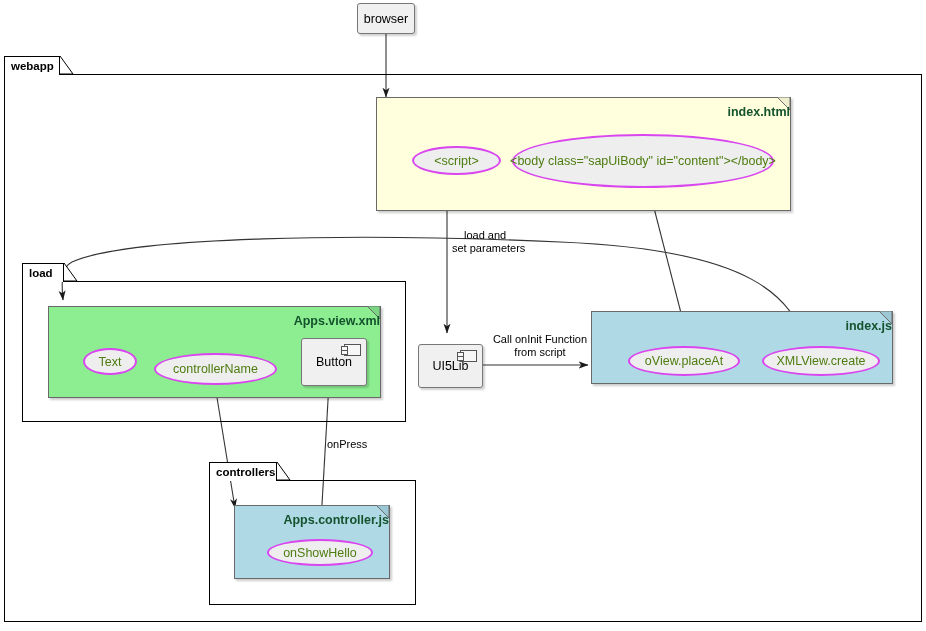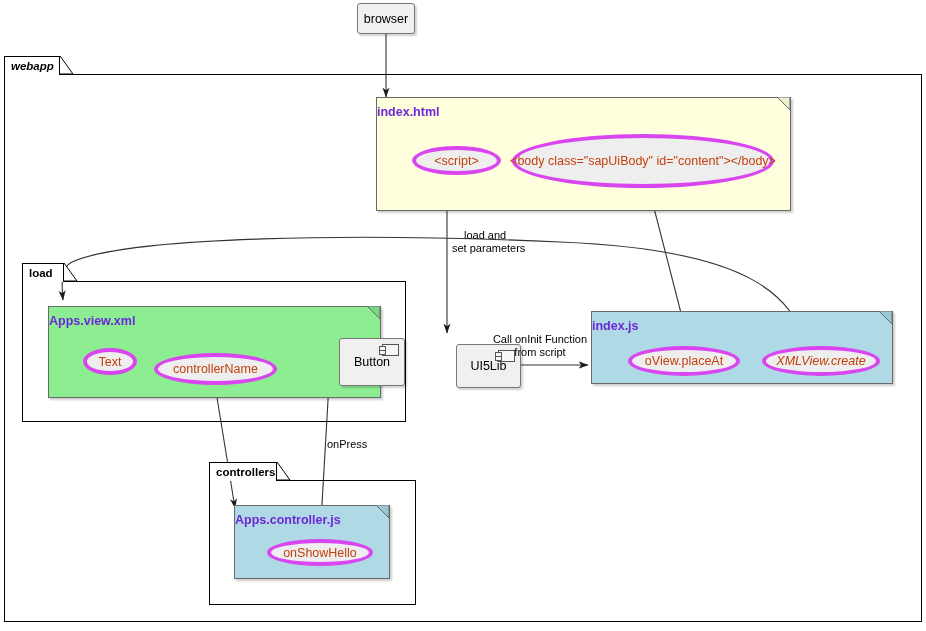--- a/index.html
+++ b/index.html
@@ -47,21 +47,20 @@
     background: #f0f0f0;
     border: 1px solid #777777;
     border-radius: 3px;
     box-shadow: 2px 2px 2px rgba(0,0,0,0.18);
     display: flex;
     align-items: center;
     justify-content: center;
     font-size: 12.5px;
     color: #000000;
     position: absolute;
-    margin-left: 38px;
   }
   .comp-icon {
     position: absolute;
     right: 5px;
     top: 5px;
     width: 15px;
     height: 10px;
     border: 1px solid #555555;
     background: #f7f7f7;
   }
@@ -127,41 +126,41 @@
     right: -1px;
     top: -1px;
     width: 14px;
     height: 14px;
   }
   .artifact .art-title {
     position: absolute;
     left: 0;
     right: 0;
     top: 7px;
-    text-align: left;
+    text-align: right;
     font-size: 12.5px;
     font-weight: bold;
-    color: #6d28d9;
+    color: #14532d;
   }
   .art-yellow { background: #ffffdd; }
   .art-green  { background: #8cee91; }
   .art-blue   { background: #afd9e5; }
 
   
   .ellipse {
     position: absolute;
     box-sizing: border-box;
     background: #eeeeee;
-    border: 4px solid #d946ef;
+    border: 2px solid #d946ef;
     border-radius: 50%;
     display: flex;
     align-items: center;
     justify-content: center;
     font-size: 12.5px;
-    color: #c2410c;
+    color: #4d7c0f;
     text-align: left;
     white-space: nowrap;
   }
 
   
   .edge-label {
     position: absolute;
     font-size: 11px;
     color: #000000;
     text-align: center;
@@ -194,21 +193,21 @@
     <path d="M213,373 L235,508" stroke="#333333" stroke-width="1.1" fill="none" marker-end="url(#arrow)"></path>
 
     <path d="M329,383 L320,539" stroke="#333333" stroke-width="1.1" fill="none" marker-end="url(#arrow)"></path>
   </svg>
 
   <div class="node plain-box" style="left:357px; top:3px; width:58px; height:31px;">
     <span>browser</span>
   </div>
 
   <div class="package" style="left:4px; top:56px; width:918px; height:566px;">
-    <div class="pkg-tab" style="left:0px; top:0px; width:56px;font-style:italic;">
+    <div class="pkg-tab" style="left:0px; top:0px; width:56px;">
       <span>webapp</span>
     </div>
     <svg class="pkg-tab-slant" style="left:56px;" width="14" height="19">
       <path d="M0,0 L13,18 L0,18" fill="#ffffff" stroke="#000000" stroke-width="1"></path>
     </svg>
     <div class="pkg-body" style="left:0px; top:18px; width:918px; height:548px;"></div>
   </div>
 
   <div class="artifact art-yellow" style="left:376px; top:97px; width:415px; height:114px;">
     <svg class="dog-ear" width="14" height="14">
@@ -270,21 +269,21 @@
 
   <div class="artifact art-blue" style="left:591px; top:311px; width:302px; height:73px;">
     <svg class="dog-ear" width="14" height="14">
       <path d="M0,0 L13,13 L13,0 Z" fill="#9cc7d4" stroke="#696969" stroke-width="1"></path>
       <path d="M0,0 L13,13" stroke="#696969" stroke-width="1" fill="none"></path>
     </svg>
     <div class="art-title">index.js</div>
     <div class="ellipse" style="left:36px; top:34px; width:112px; height:30px;">
       <span>oView.placeAt</span>
     </div>
-    <div class="ellipse" style="left:170px; top:34px; width:118px; height:30px;font-style:italic;">
+    <div class="ellipse" style="left:170px; top:34px; width:118px; height:30px;">
       <span>XMLView.create</span>
     </div>
   </div>
 
   <div class="edge-label" style="left:327px; top:438px; text-align:left;">onPress</div>
 
   <div class="package" style="left:209px; top:462px; width:207px; height:143px;">
     <div class="pkg-tab" style="left:0px; top:0px; width:68px;">
       <span>controllers</span>
     </div>

